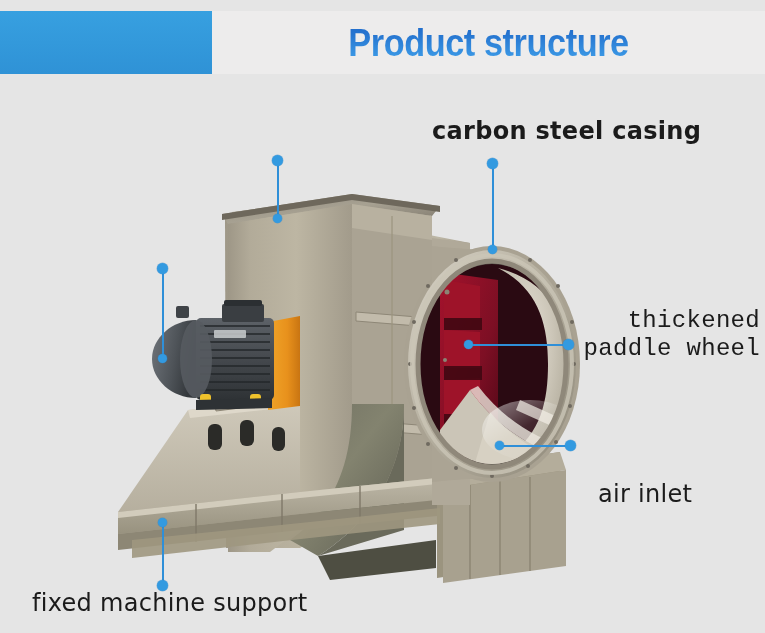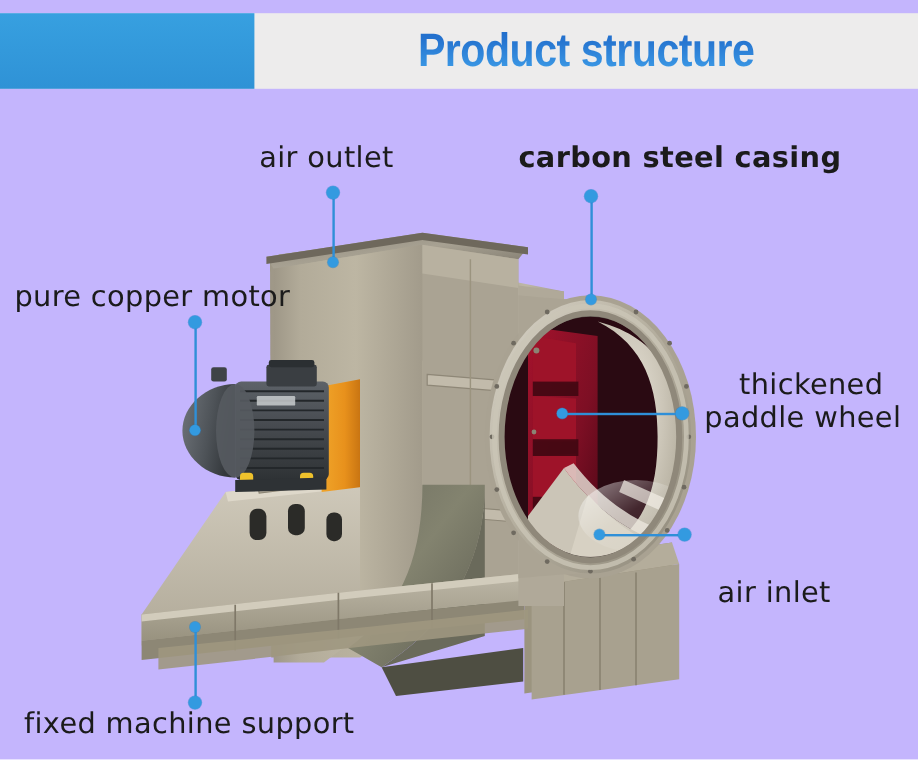--- a/index.html
+++ b/index.html
@@ -1,21 +1,21 @@
 <!DOCTYPE html>
 <html><head>
 <meta charset="utf-8">
 <style>
   html,body{margin:0;padding:0;background:#ffffff;}
   body{
     width:765px;height:633px;
     font-family:"Liberation Sans","DejaVu Sans",sans-serif;
     overflow:hidden;position:relative;
   }
-  #page{position:relative;width:765px;height:633px;background:#c4b5fd;overflow:hidden;}
+  #page{position:relative;width:765px;height:633px;background:#e5e5e5;overflow:hidden;}
 
   
   .header-band{
     position:absolute;left:0;top:11px;width:765px;height:63px;
     background:#edecec;
   }
   .header-blue{
     position:absolute;left:0;top:11px;width:212px;height:63px;
     background:#3498db;
     background:linear-gradient(180deg,#37a0e0 0%,#2f92d6 100%);
@@ -320,28 +320,26 @@
   <div class="dot" style="left:563px;top:339px;"></div>
 
   <div class="leader-h" style="left:500px;top:445px;width:70px;"></div>
   <div class="dot sm" style="left:495px;top:441px;"></div>
   <div class="dot" style="left:565px;top:440px;"></div>
 
   <div class="leader-v" style="left:162px;top:523px;height:62px;"></div>
   <div class="dot sm" style="left:158px;top:518px;"></div>
   <div class="dot" style="left:157px;top:580px;"></div>
 
-  <div class="lbl" style="left:216px;top:117px;">air outlet</div>
 
   <div class="lbl" style="left:432px;top:117px;font-weight:bold;">carbon steel casing</div>
 
-  <div class="lbl" style="left:12px;top:233px;">pure copper motor</div>
-
-  <div class="lbl two-line" style="left:578px;top:307px;width:182px;text-align:center;">
+
+  <div class="lbl two-line" style="left:578px;top:307px;width:182px;text-align:right;font-family:Liberation Mono, monospace;">
     <span style="display:block;padding-left:14px;">thickened</span>
     <span style="display:block;">paddle wheel</span>
   </div>
 
   <div class="lbl" style="left:598px;top:432px;margin-top:48px;">air inlet</div>
 
-  <div class="lbl" style="left:20px;top:589px;">fixed machine support</div>
+  <div class="lbl" style="left:32px;top:589px;">fixed machine support</div>
 
 </div>
 
 </body></html>

